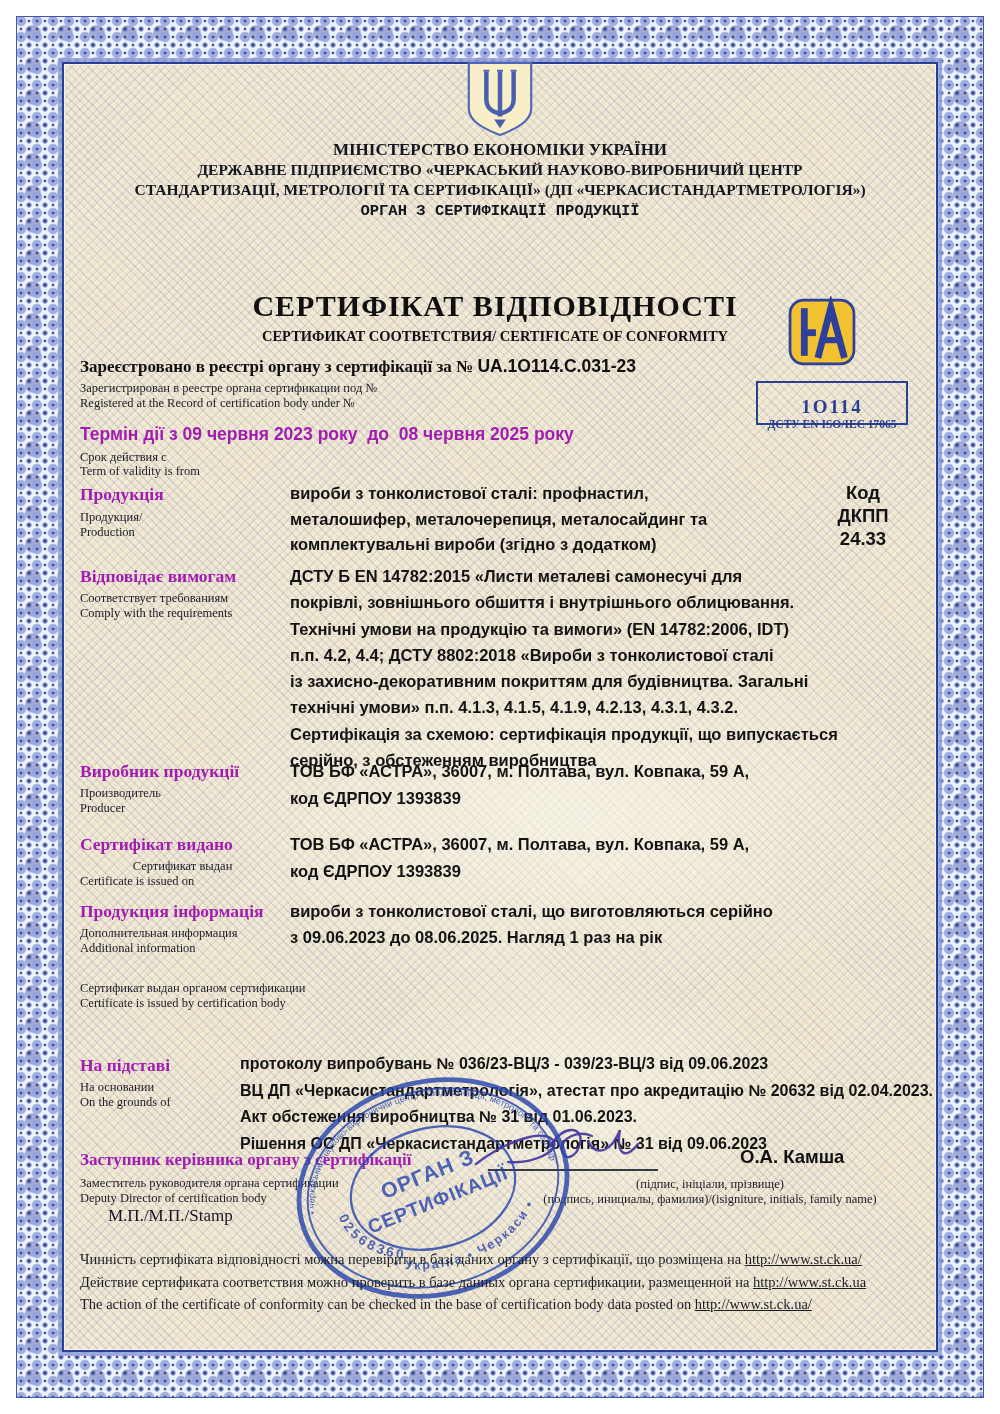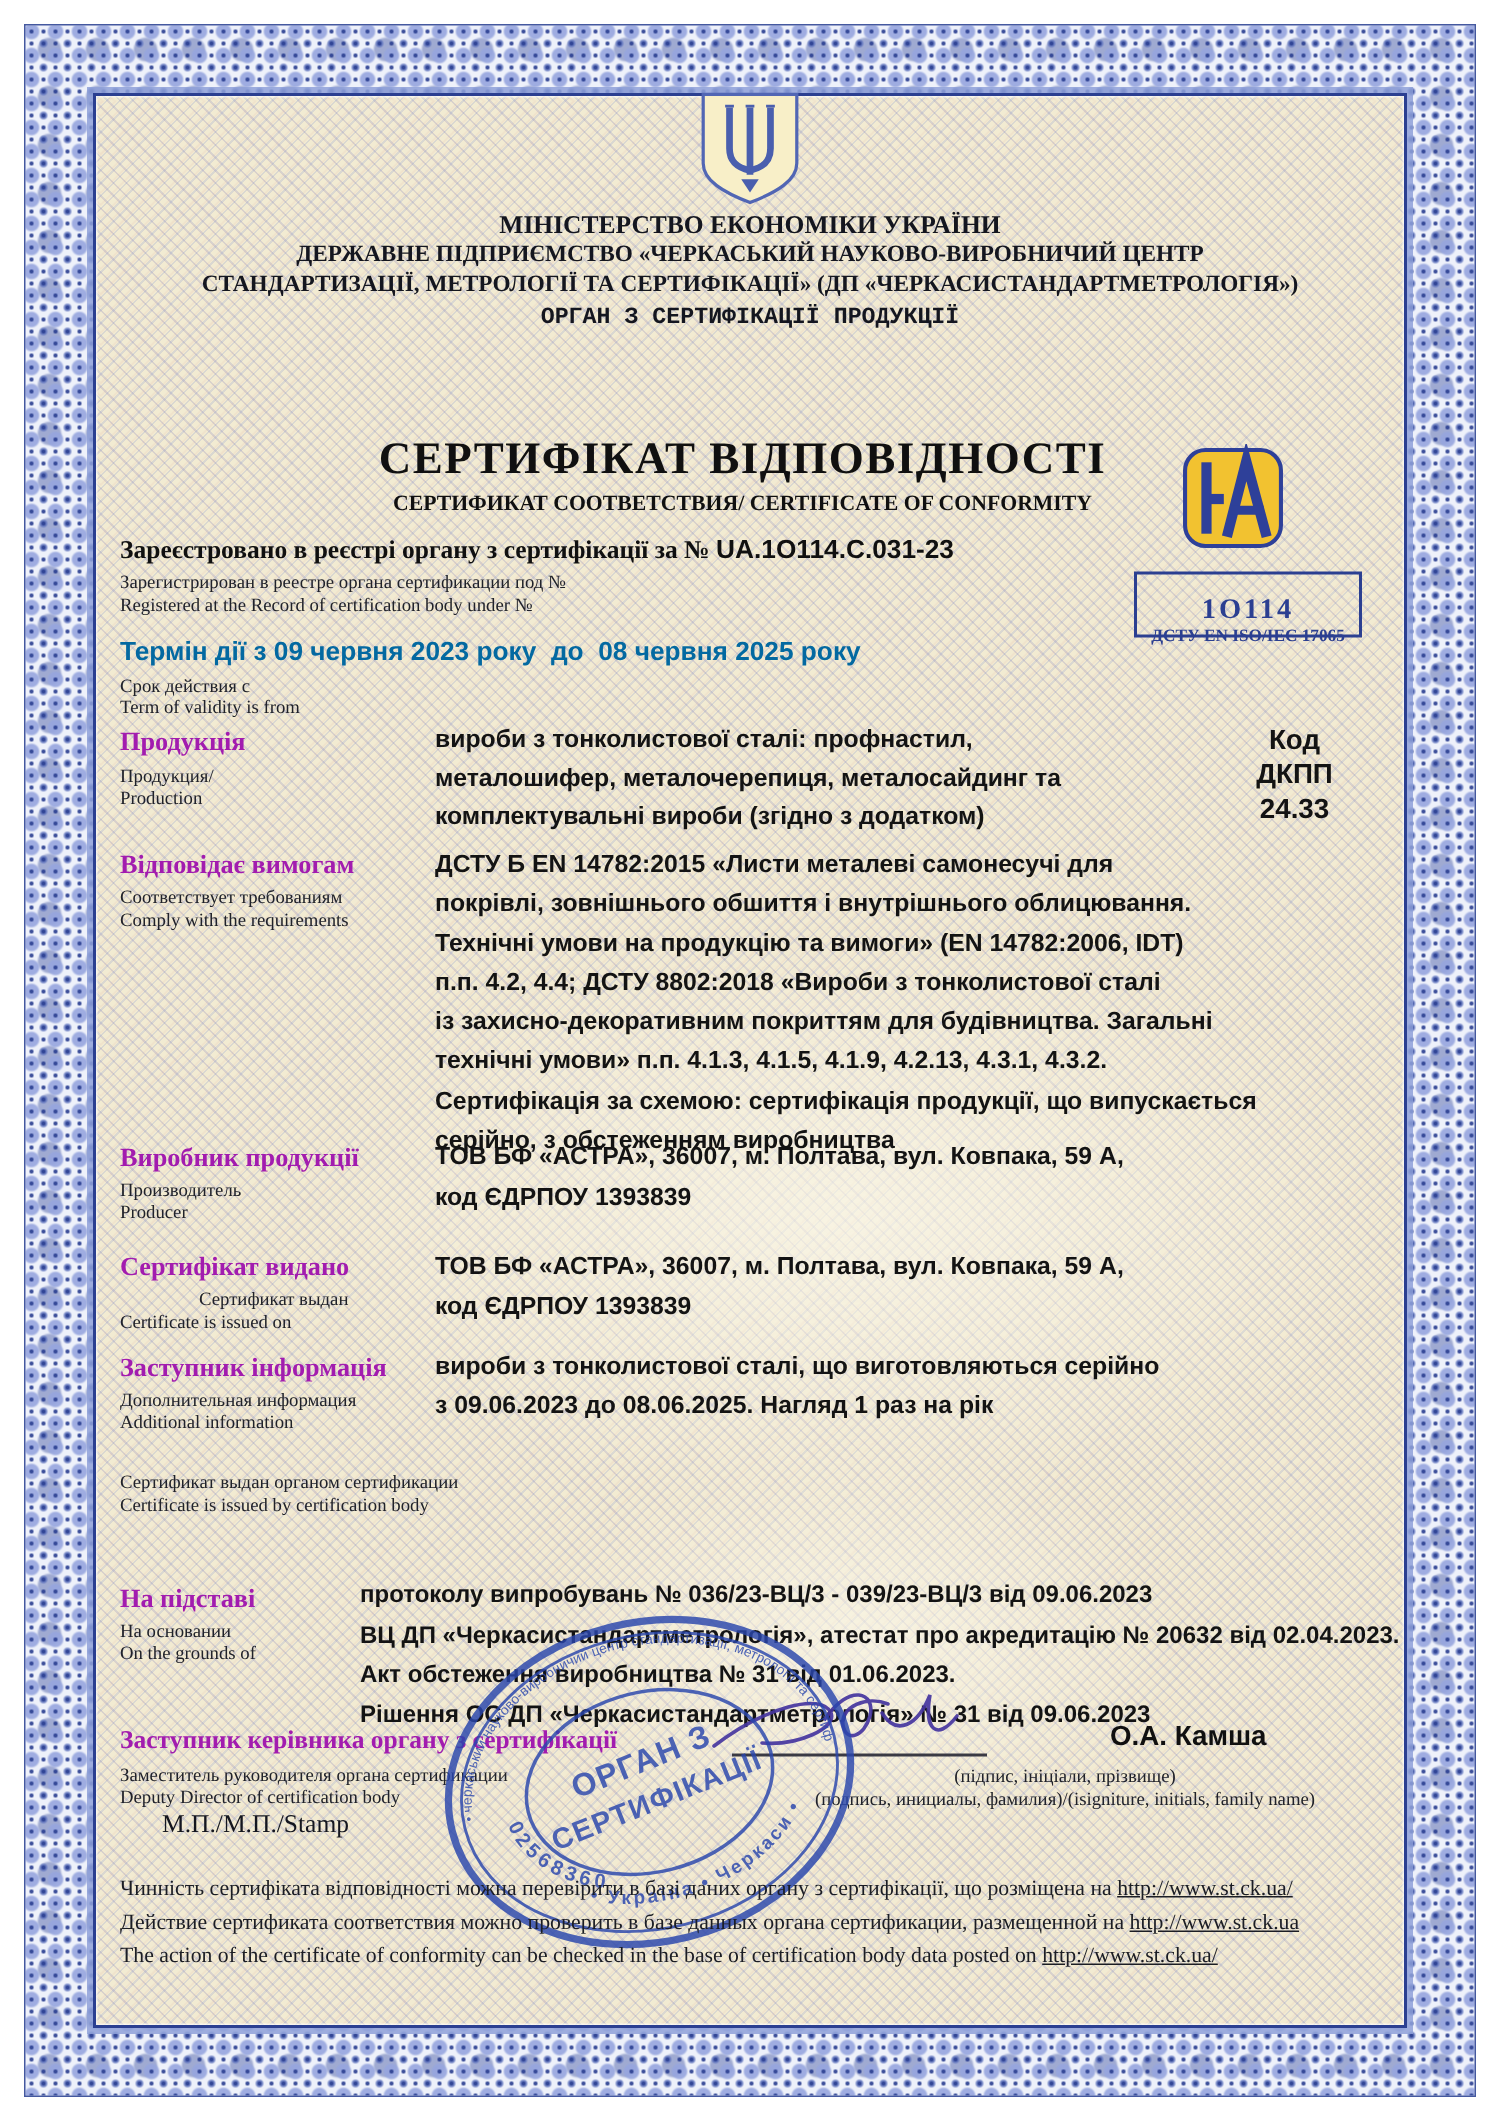--- a/index.html
+++ b/index.html
@@ -39,21 +39,21 @@
   .wm2{left:300px;top:900px;width:420px;height:260px;border-radius:55% 45% 60% 40%;
        background:radial-gradient(closest-side, rgba(250,247,234,.9), rgba(250,247,234,0));}
 
   .abs{position:absolute;}
   .hdr-line{color:#14161f;font-weight:bold;text-align:center;}
   .title-main{font-weight:bold;font-size:30px;letter-spacing:1px;color:#101010;text-align:center;}
   .title-sub{font-weight:bold;font-size:14.5px;color:#101010;text-align:center;margin-top:5px;}
   .reg-ua{font-weight:bold;font-size:17px;color:#101010;}
   .reg-num{font-weight:bold;font-size:17.5px;color:#101010;}
   .sm{font-size:12.5px;color:#20222a;line-height:15px;}
-  .validity-main{font-weight:bold;font-size:17.5px;color:#0369a1;white-space:pre;}
+  .validity-main{font-weight:bold;font-size:17.5px;color:#a21caf;white-space:pre;}
   .lbl-ua{font-weight:bold;font-size:17.5px;color:#a21caf;line-height:20px;}
   .val{font-weight:bold;font-size:16.5px;color:#131313;white-space:pre-line;line-height:26px;}
   .code-block{font-weight:bold;font-size:18.5px;color:#131313;text-align:center;white-space:pre-line;line-height:23px;}
   .acc-box{border:2px solid #2b3f91;color:#2b3f91;text-align:center;}
   .acc-code{font-weight:bold;font-size:19px;letter-spacing:2px;line-height:20px;padding-top:14px;}
   .acc-std{font-weight:bold;font-size:11.5px;line-height:14px;}
   .stamp-svg{opacity:.82;}
   .sig-line{background:#3a3a44;height:1.8px;}
   .footer-line{font-size:14.5px;color:#1b1d24;}
   .footer-line .url{text-decoration:underline;}
@@ -153,21 +153,21 @@
 
   <div class="abs serif" style="left:80px;top:834px;width:205px;">
     <div class="lbl-ua">Сертифікат видано</div>
     <div class="sm" style="margin-top:5px;text-align:center;">Сертификат выдан</div>
     <div class="sm">Certificate is issued on</div>
   </div>
   <div class="abs sans val" style="left:290px;top:831px;width:560px;line-height:27px;">ТОВ БФ «АСТРА», 36007, м. Полтава, вул. Ковпака, 59 А,
 код ЄДРПОУ 1393839</div>
 
   <div class="abs serif" style="left:80px;top:901px;width:210px;">
-    <div class="lbl-ua">Заступник інформація</div>
+    <div class="lbl-ua">Продукция інформація</div>
     <div class="sm" style="margin-top:5px;">Дополнительная информация</div>
     <div class="sm">Additional information</div>
   </div>
   <div class="abs sans val" style="left:290px;top:898px;width:620px;line-height:26px;">вироби з тонколистової сталі, що виготовляються серійно
 з 09.06.2023 до 08.06.2025. Нагляд 1 раз на рік</div>
 
   <div class="abs serif" style="left:80px;top:976px;width:420px;">
     <div class="sm" style="margin-top:5px;">Сертификат выдан органом сертификации</div>
     <div class="sm">Certificate is issued by certification body</div>
   </div>

